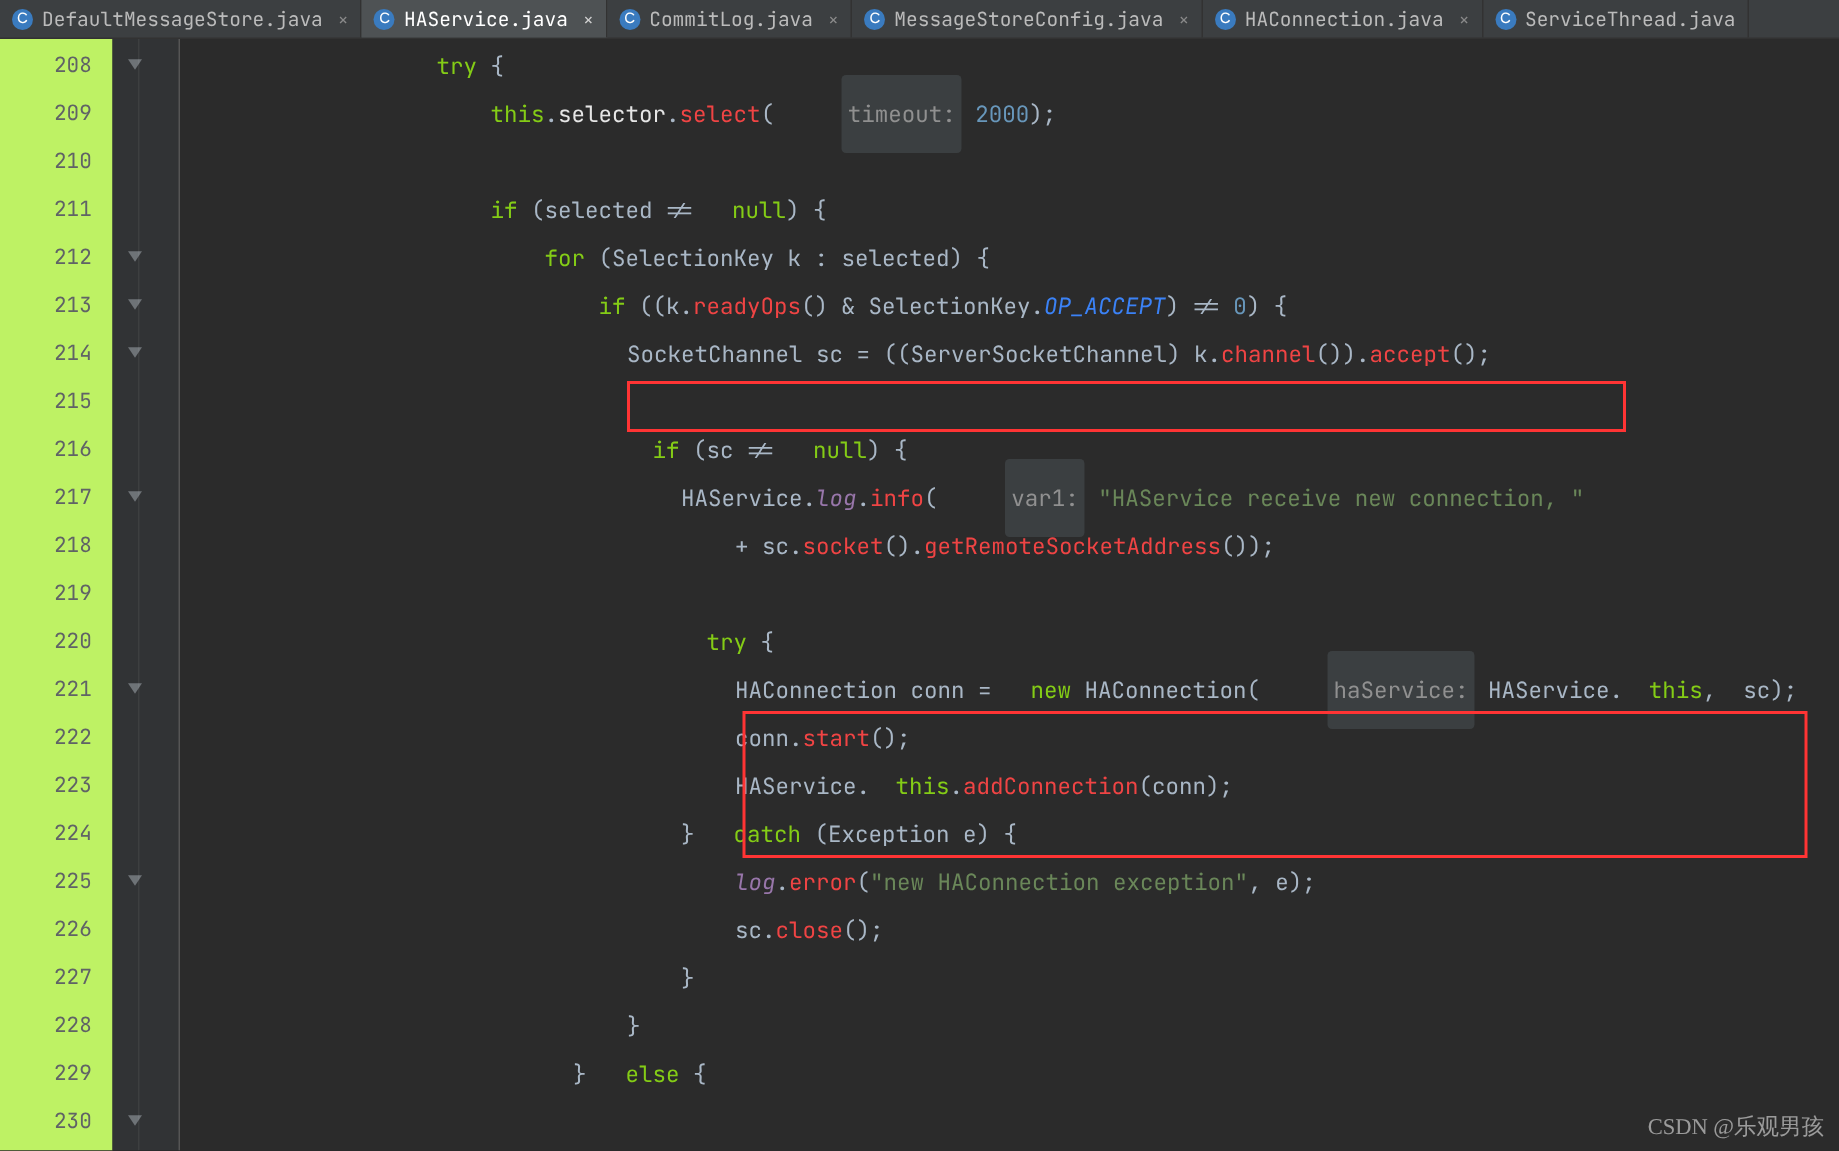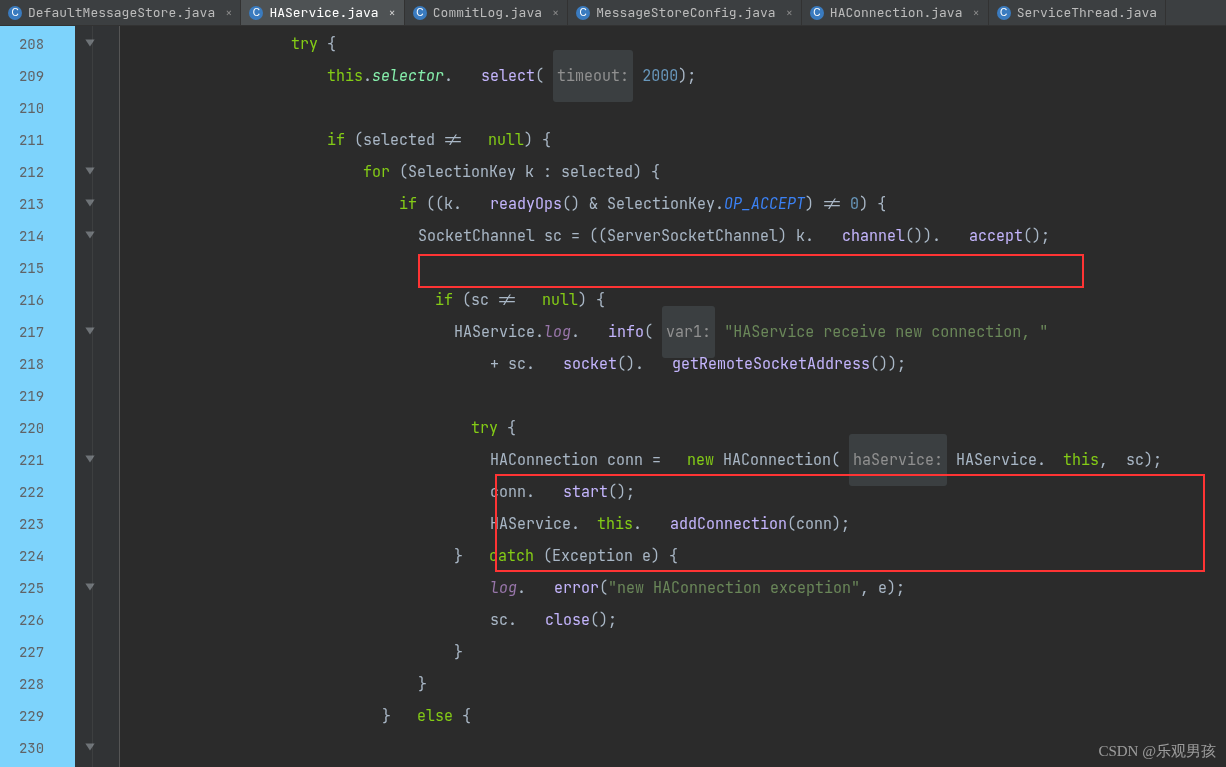--- a/index.html
+++ b/index.html
@@ -51,25 +51,26 @@
   font-size: 12px;
   padding-left: 4px;
 }
 .tab.active .close { color: #d0d0d0; }
 .editor {
   display: flex;
   height: calc(100% - 26px);
 }
 .gutter {
   width: 75px;
-  background: #7dd3fc;
-  text-align: center;
+  background: #bef264;
+  text-align: left;
   color: #606366;
   padding-top: 2px;
   flex-shrink: 0;
+  padding-left: 36px;
 }
 .fold-gutter {
   width: 45px;
   background: #313335;
   border-right: 1px solid #555;
   position: relative;
   flex-shrink: 0;
 }
 .fold-gutter::after{
   content:"";
@@ -94,32 +95,33 @@
   width: 18px; height: 18px;
   color: #6e7377;
 }
 .code-line {
   height: 32px;
   line-height: 32px;
   white-space: pre;
   padding-left: 10px;
 }
 .kw { color: #84cc16; margin-left: 17px; }
-.field { color: #86efac; font-style: italic; }
-.method { color: #c4b5fd; margin-left: 28px; }
+.field { color: #e5e5e5; }
+.method { color: #ef4444; }
 .str { color: #6a8759; }
 .num { color: #6897bb; }
 .italic { font-style: italic; color: #9876aa; }
 .constant { color: #3b82f6; font-style: italic; }
 .hintbox {
   background: #3b3f41;
   border-radius: 3px;
   padding: 16px 4px;
   font-style: normal;
   color: #909090;
+  margin-left: 36px;
 }
 .redbox {
   position: absolute;
   border: 2.5px solid #ff3434;
   pointer-events: none;
 }
 .watermark {
   position: absolute;
   right: 10px;
   bottom: 6px;

